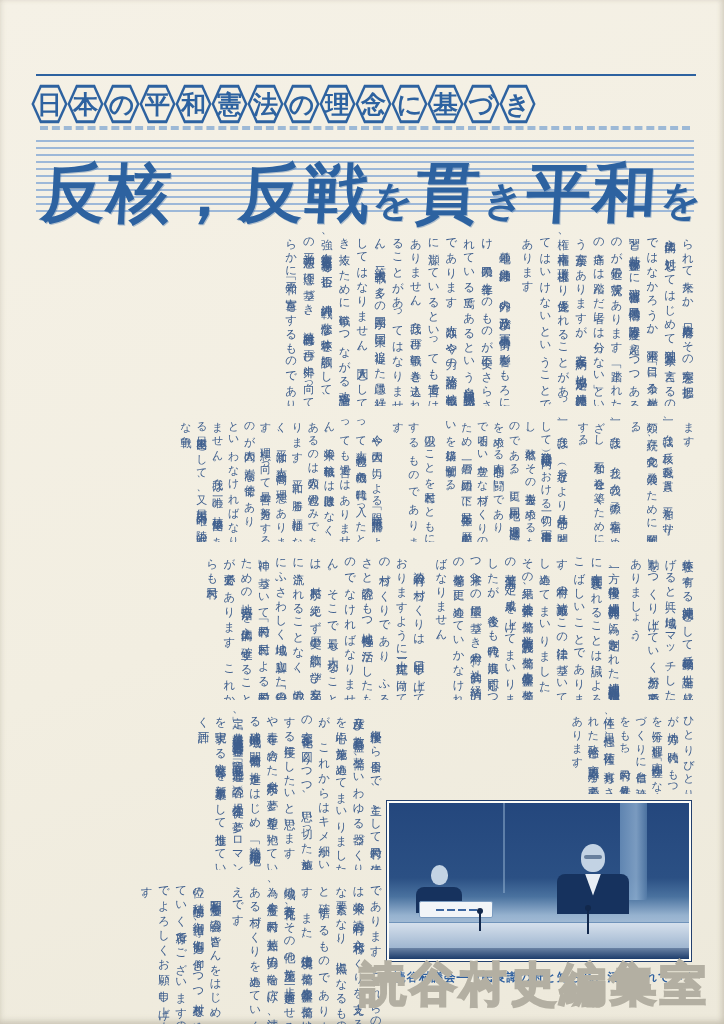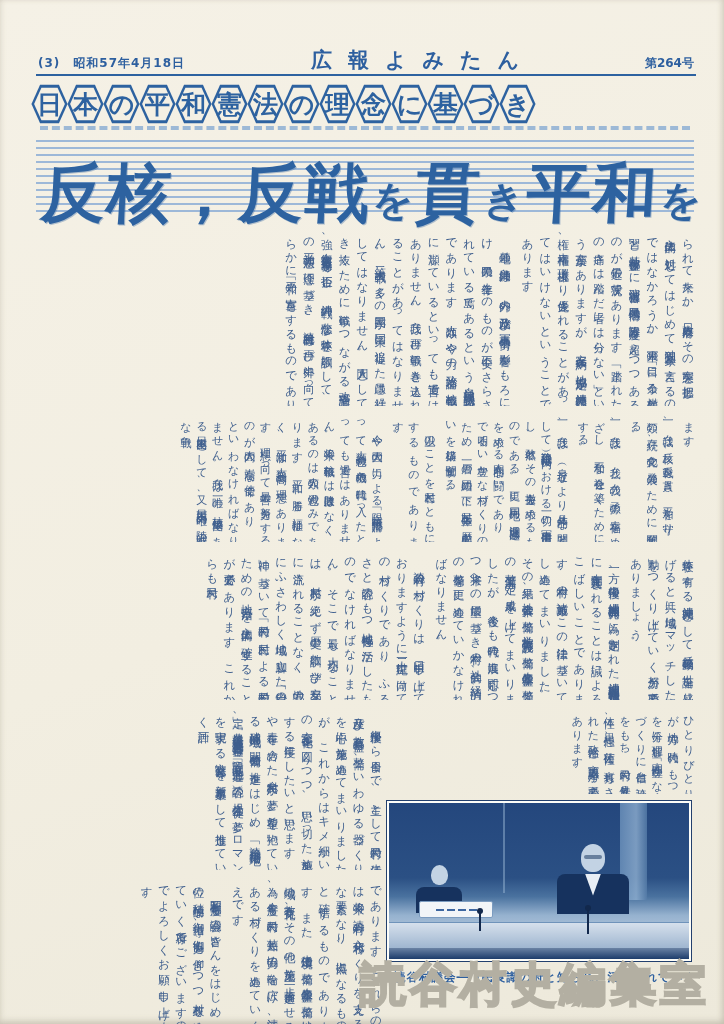--- a/index.html
+++ b/index.html
@@ -153,25 +153,20 @@
     -webkit-text-stroke:2.5px #b3afa2;
     text-shadow:0 0 1px #b3afa2;
     white-space:nowrap;
   }
 </style>
 </head>
 <body>
 
 <div class="page">
 
-  <div class="hdr">
-    <span class="hdr-left">(3)　昭和57年4月18日</span>
-    <span class="hdr-center">広報よみたん</span>
-    <span class="hdr-right">第264号</span>
-  </div>
   <div class="hdr-rule"></div>
 
   <div class="hex-row">
       <div class="hex">
         <span>日</span>
       </div>
       <div class="hex">
         <span>本</span>
       </div>
       <div class="hex">

